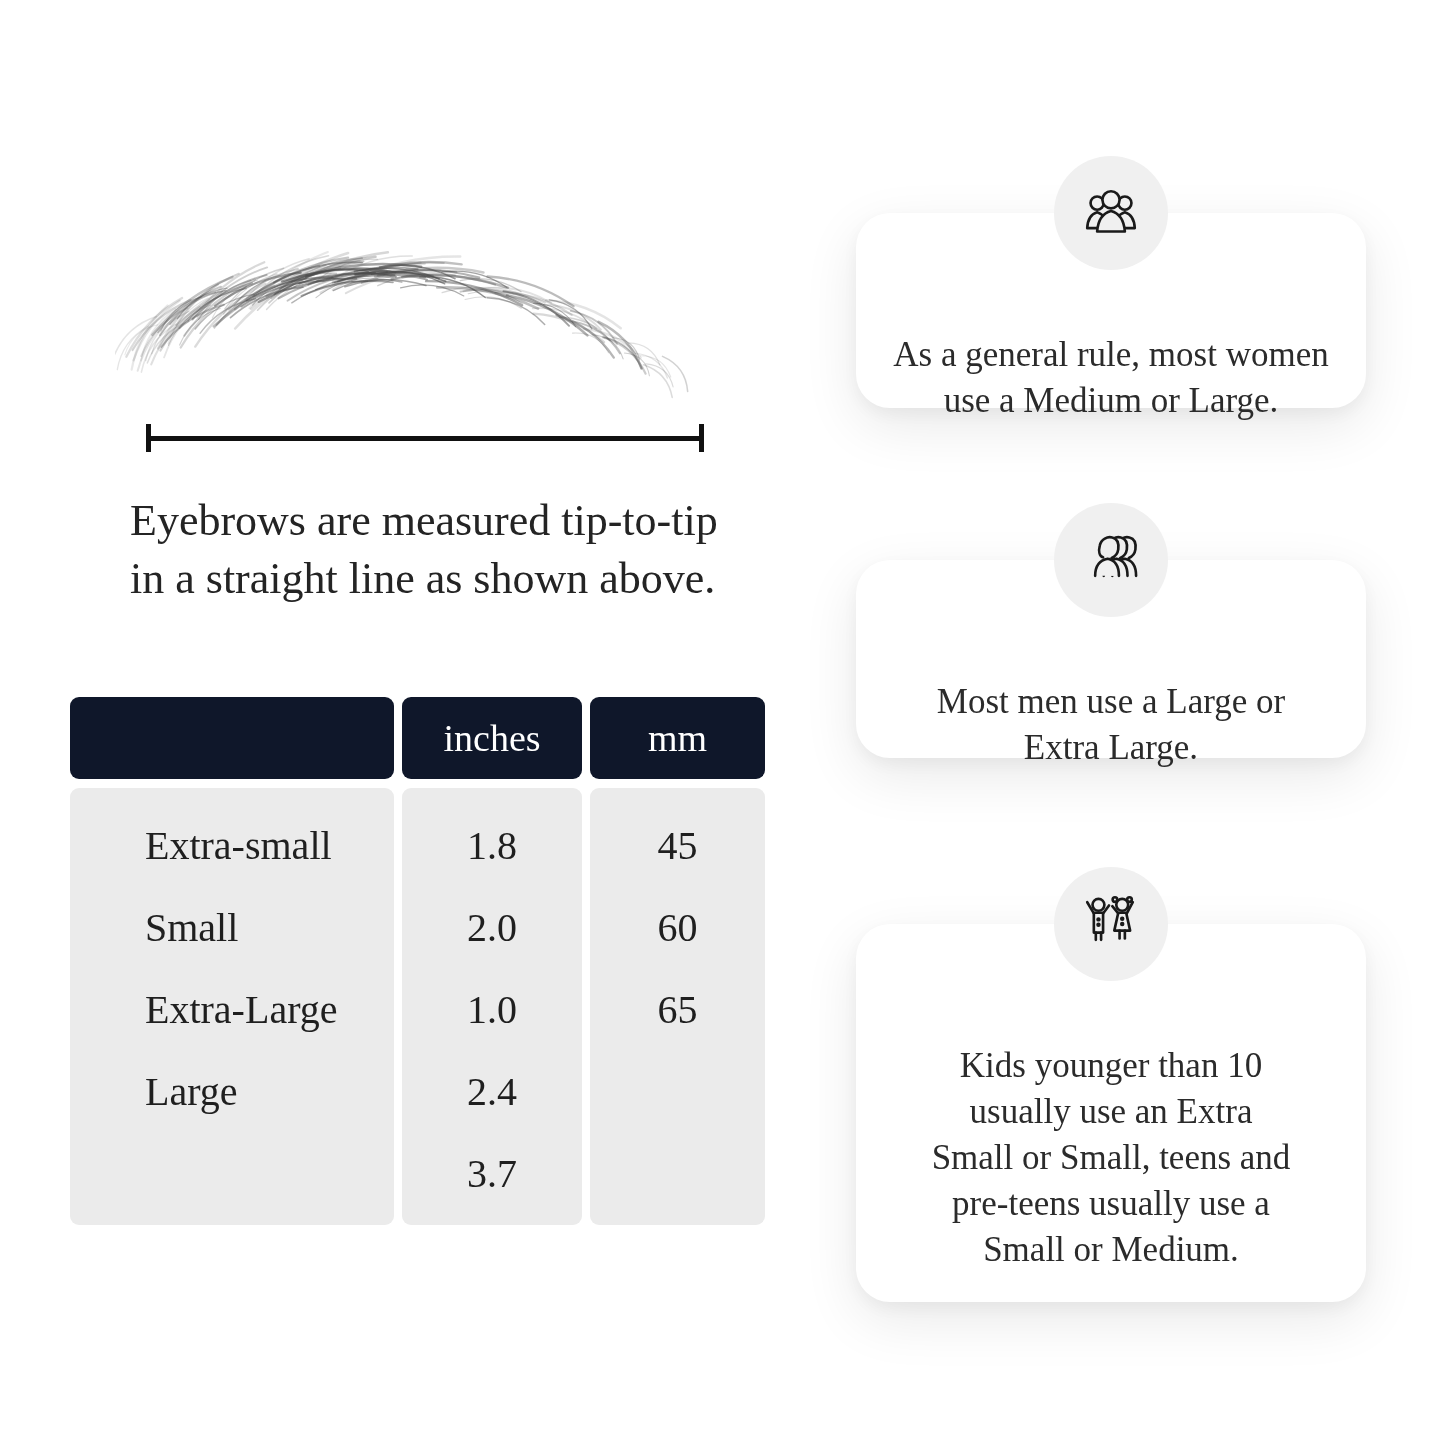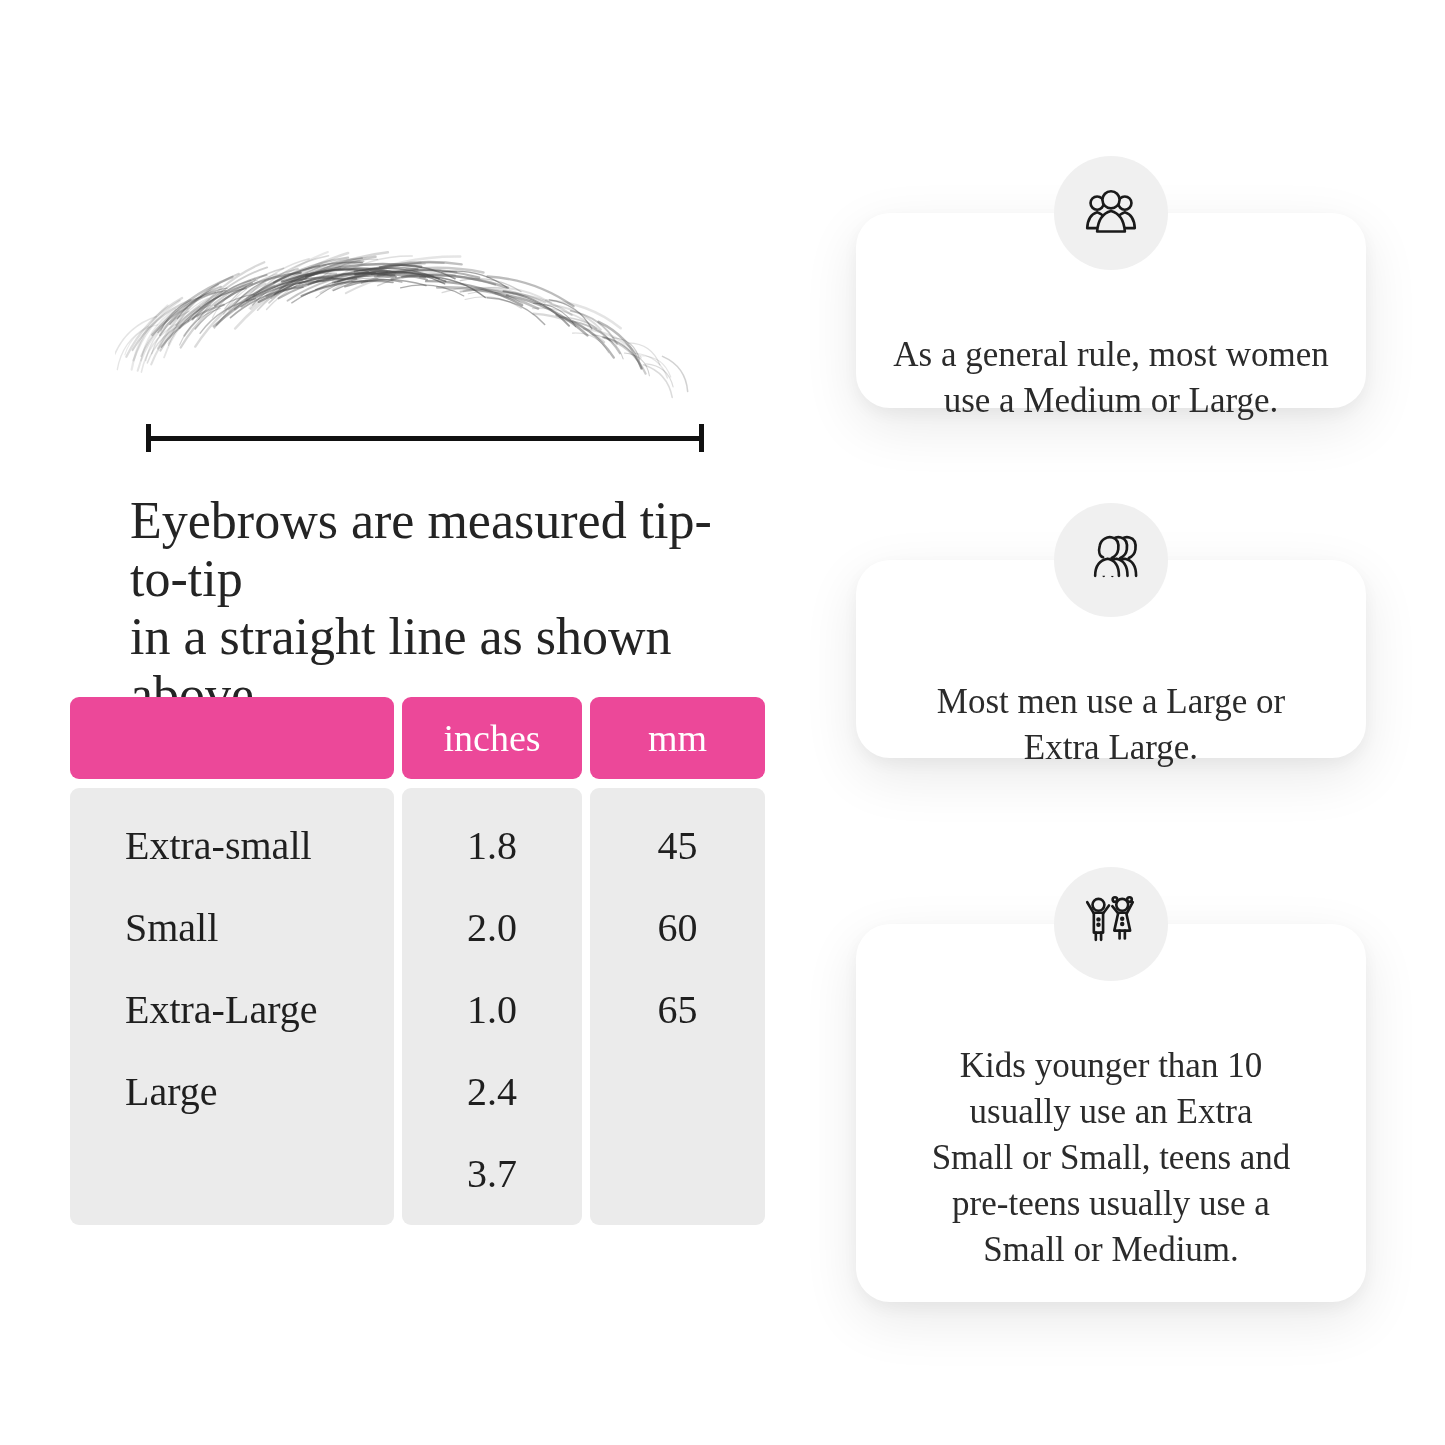--- a/index.html
+++ b/index.html
@@ -8,31 +8,31 @@
     font-family:"Liberation Serif","DejaVu Serif",serif;color:#222;
   }
   
   .eyebrow-wrap{position:absolute;left:115px;top:234px;width:582px;height:168px;}
   .measure{
     position:absolute;left:146px;top:424px;width:548px;height:28px;
     border-left:5px solid #111;border-right:5px solid #111;
     background:linear-gradient(#111,#111) center / 100% 5px no-repeat;
   }
   .caption{position:absolute;left:130px;top:492px;width:615px;
-    font-size:52px;line-height:58px;color:#242424;}
+    font-size:44px;line-height:58px;color:#242424;}
   
   .thead{position:absolute;left:70px;top:697px;width:695px;height:82px;
     display:grid;grid-template-columns:324px 180px 175px;column-gap:8px;}
-  .th{background:#ec4899;border-radius:9px;color:#fff;font-size:38px;
+  .th{background:#0f172a;border-radius:9px;color:#fff;font-size:38px;
     display:flex;align-items:center;justify-content:center;}
   .tbody{position:absolute;left:70px;top:788px;width:695px;height:437px;
     display:grid;grid-template-columns:324px 180px 175px;column-gap:8px;}
   .tcol{background:#ebebeb;border-radius:9px;padding-top:16px;}
   .cell{height:82px;display:flex;align-items:center;font-size:40px;color:#1f1f1f;}
-  .tcol.labels .cell{padding-left:55px;}
+  .tcol.labels .cell{padding-left:75px;}
   .tcol.vals .cell{justify-content:center;}
   
   .card{position:absolute;left:856px;width:510px;background:#fff;border-radius:34px;
     box-shadow:0 6px 16px rgba(0,0,0,.045), 0 18px 55px rgba(0,0,0,.09);}
   .card-circle{position:absolute;top:-57px;left:50%;transform:translateX(-50%);
     width:114px;height:114px;border-radius:50%;background:#f0f0f0;
     display:flex;align-items:center;justify-content:center;}
   .card-text{position:absolute;left:18px;right:18px;top:76px;text-align:center;
     font-size:35px;line-height:46px;color:#2b2b2b;white-space:pre-line;margin-top:43px;}
   #card-women{top:213px;height:195px;}

